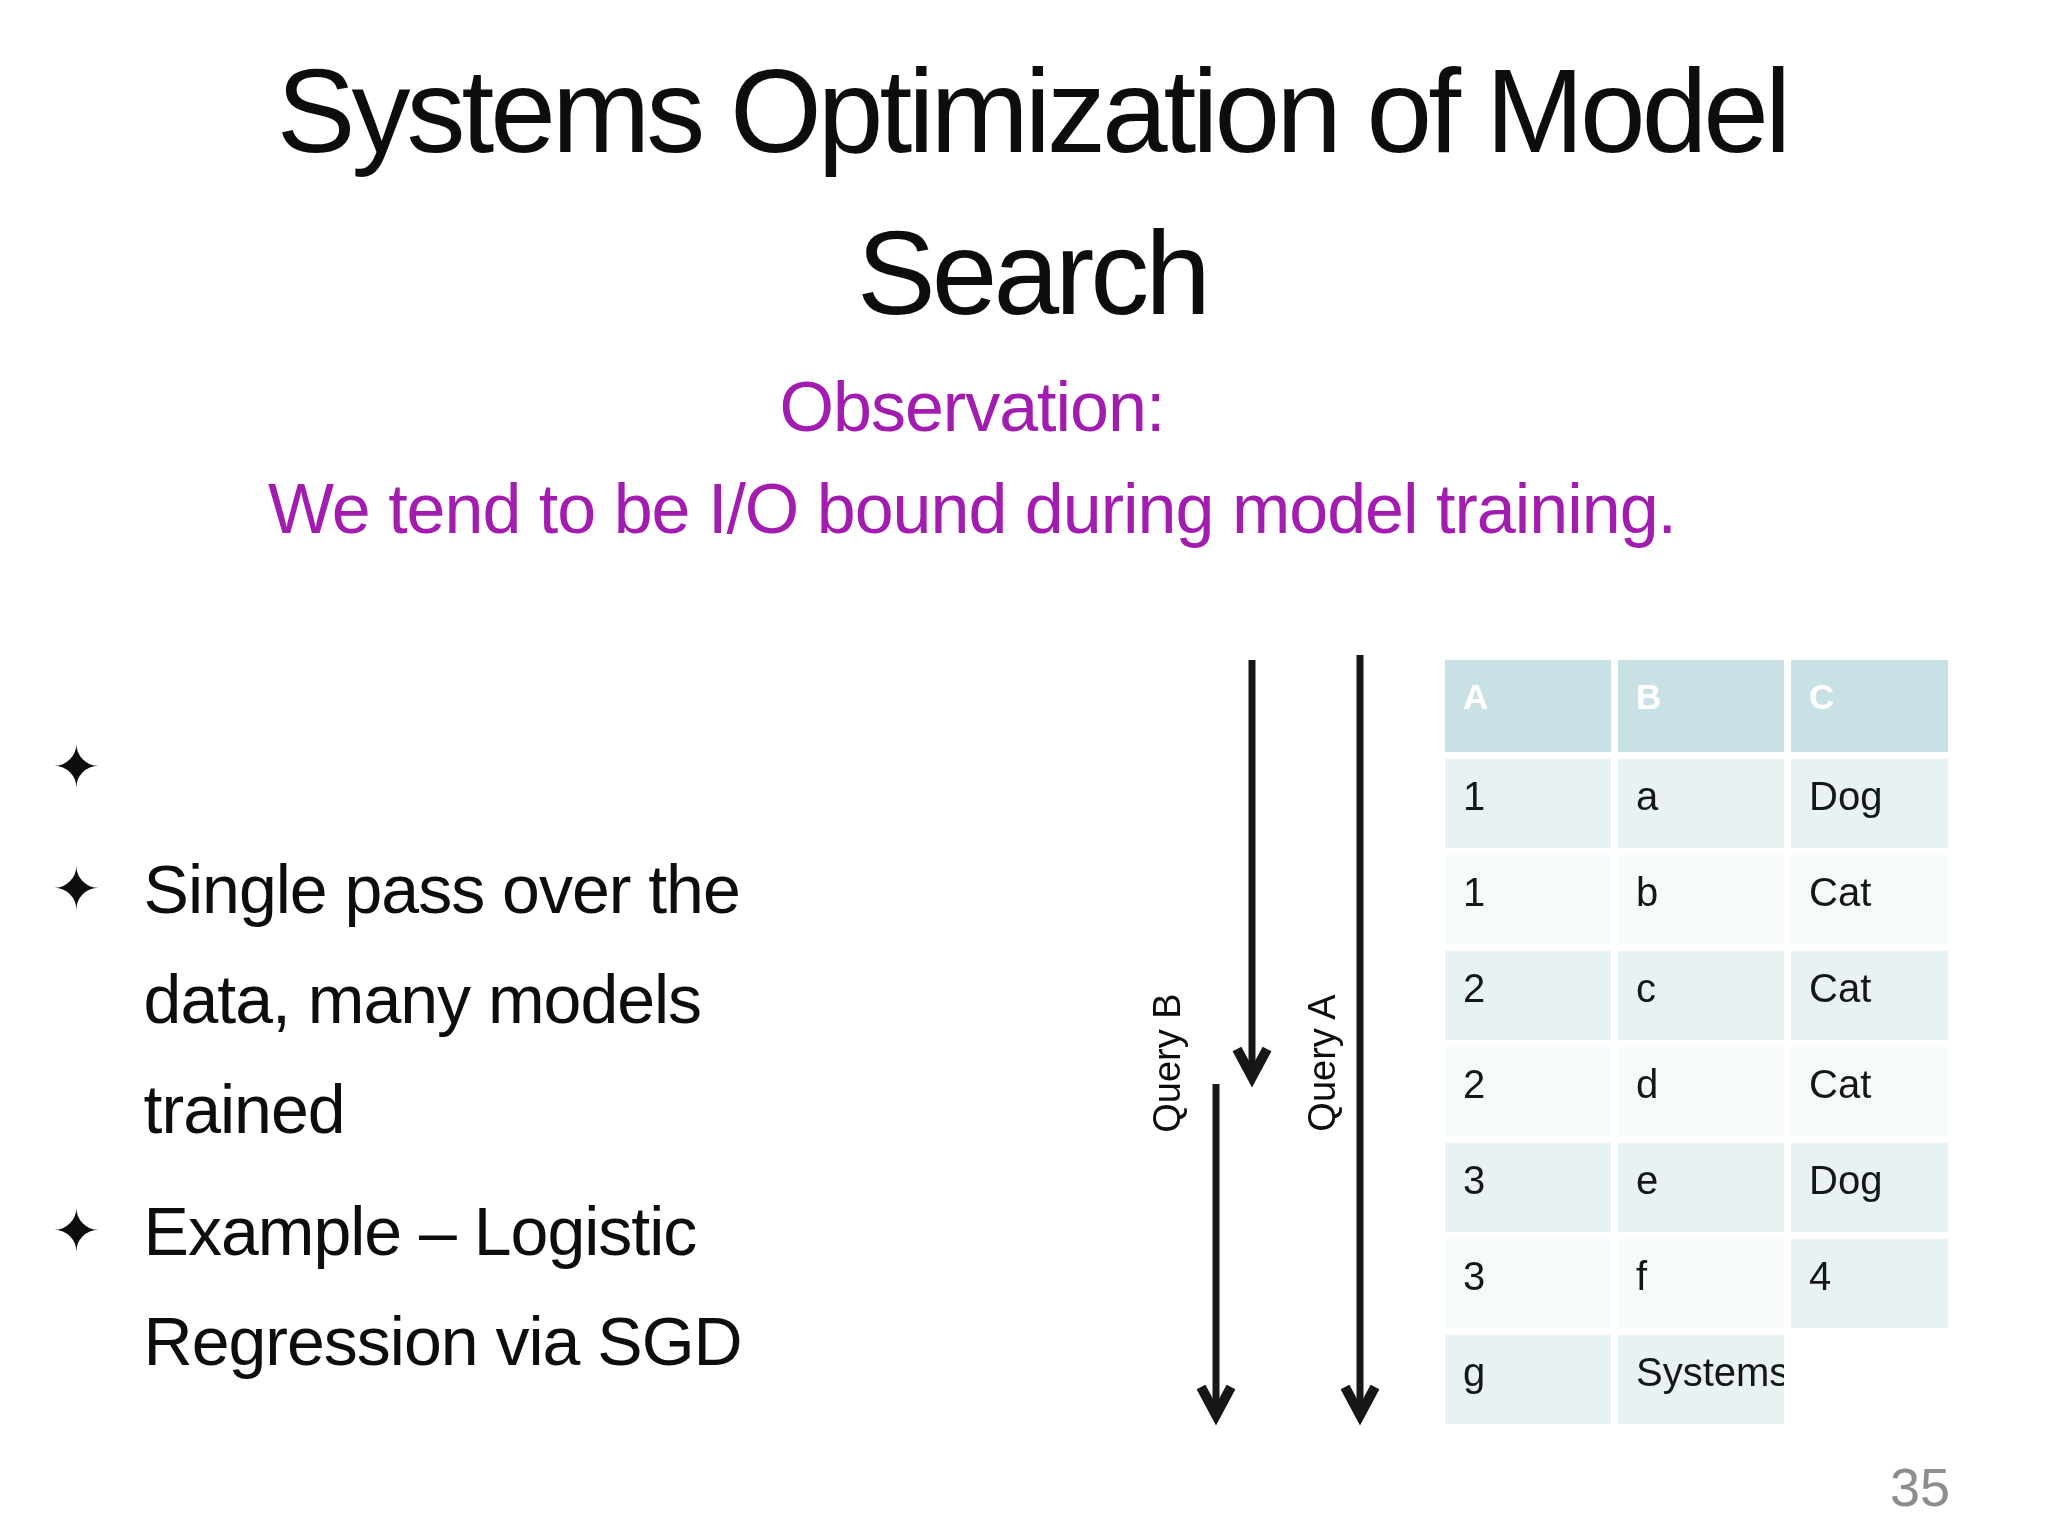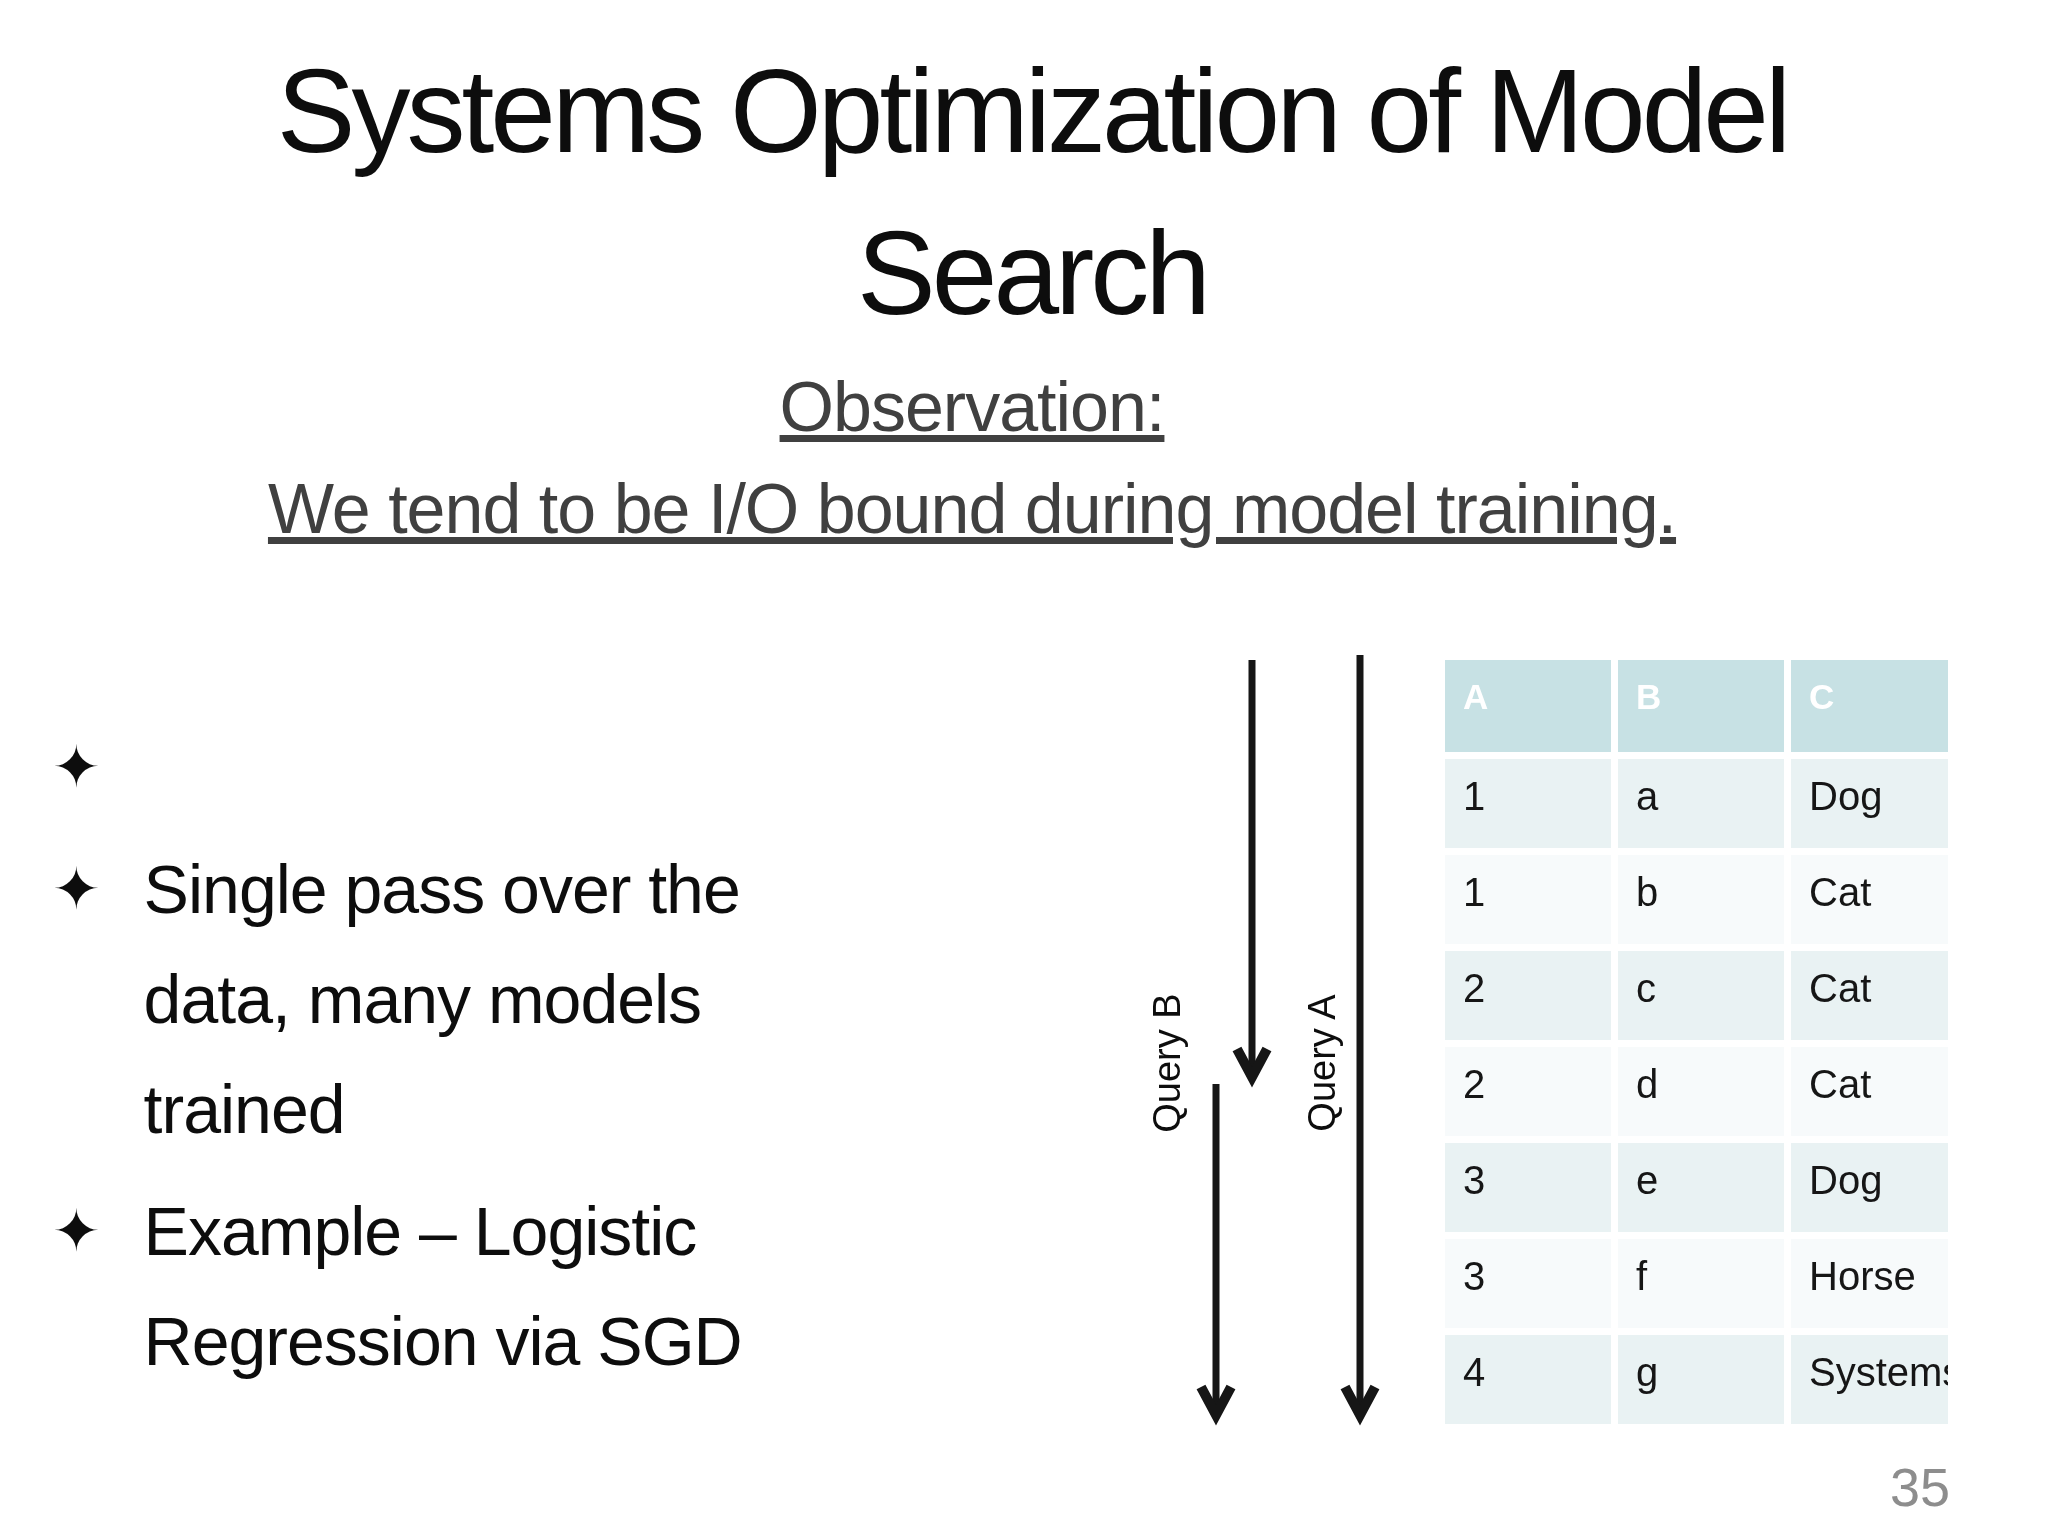--- a/index.html
+++ b/index.html
@@ -33,22 +33,21 @@
   
   .observation {
     position: absolute;
     top: 356px; left: 0;
     width: 1944px;
     text-align: center;
     font-size: 70px;
     font-weight: 400;
     letter-spacing: -1px;
     line-height: 102px;
-    color: #404040;
-    text-decoration: underline;
+    color: #a21caf;
   }
 
   
   .bullets {
     position: absolute;
     left: 52px; top: 712px;
     width: 940px;
   }
   .bullet {
     display: flex;
@@ -188,21 +187,20 @@
     <div class="cell even">2</div>
     <div class="cell even">d</div>
     <div class="cell even">Cat</div>
 
     <div class="cell odd">3</div>
     <div class="cell odd">e</div>
     <div class="cell odd">Dog</div>
 
     <div class="cell even">3</div>
     <div class="cell even">f</div>
-    <div class="cell even">Horse</div>
 
     <div class="cell odd">4</div>
     <div class="cell odd">g</div>
     <div class="cell odd">Systems</div>
   </div>
 
   <div class="page-number">35</div>
 
 </div>
 

